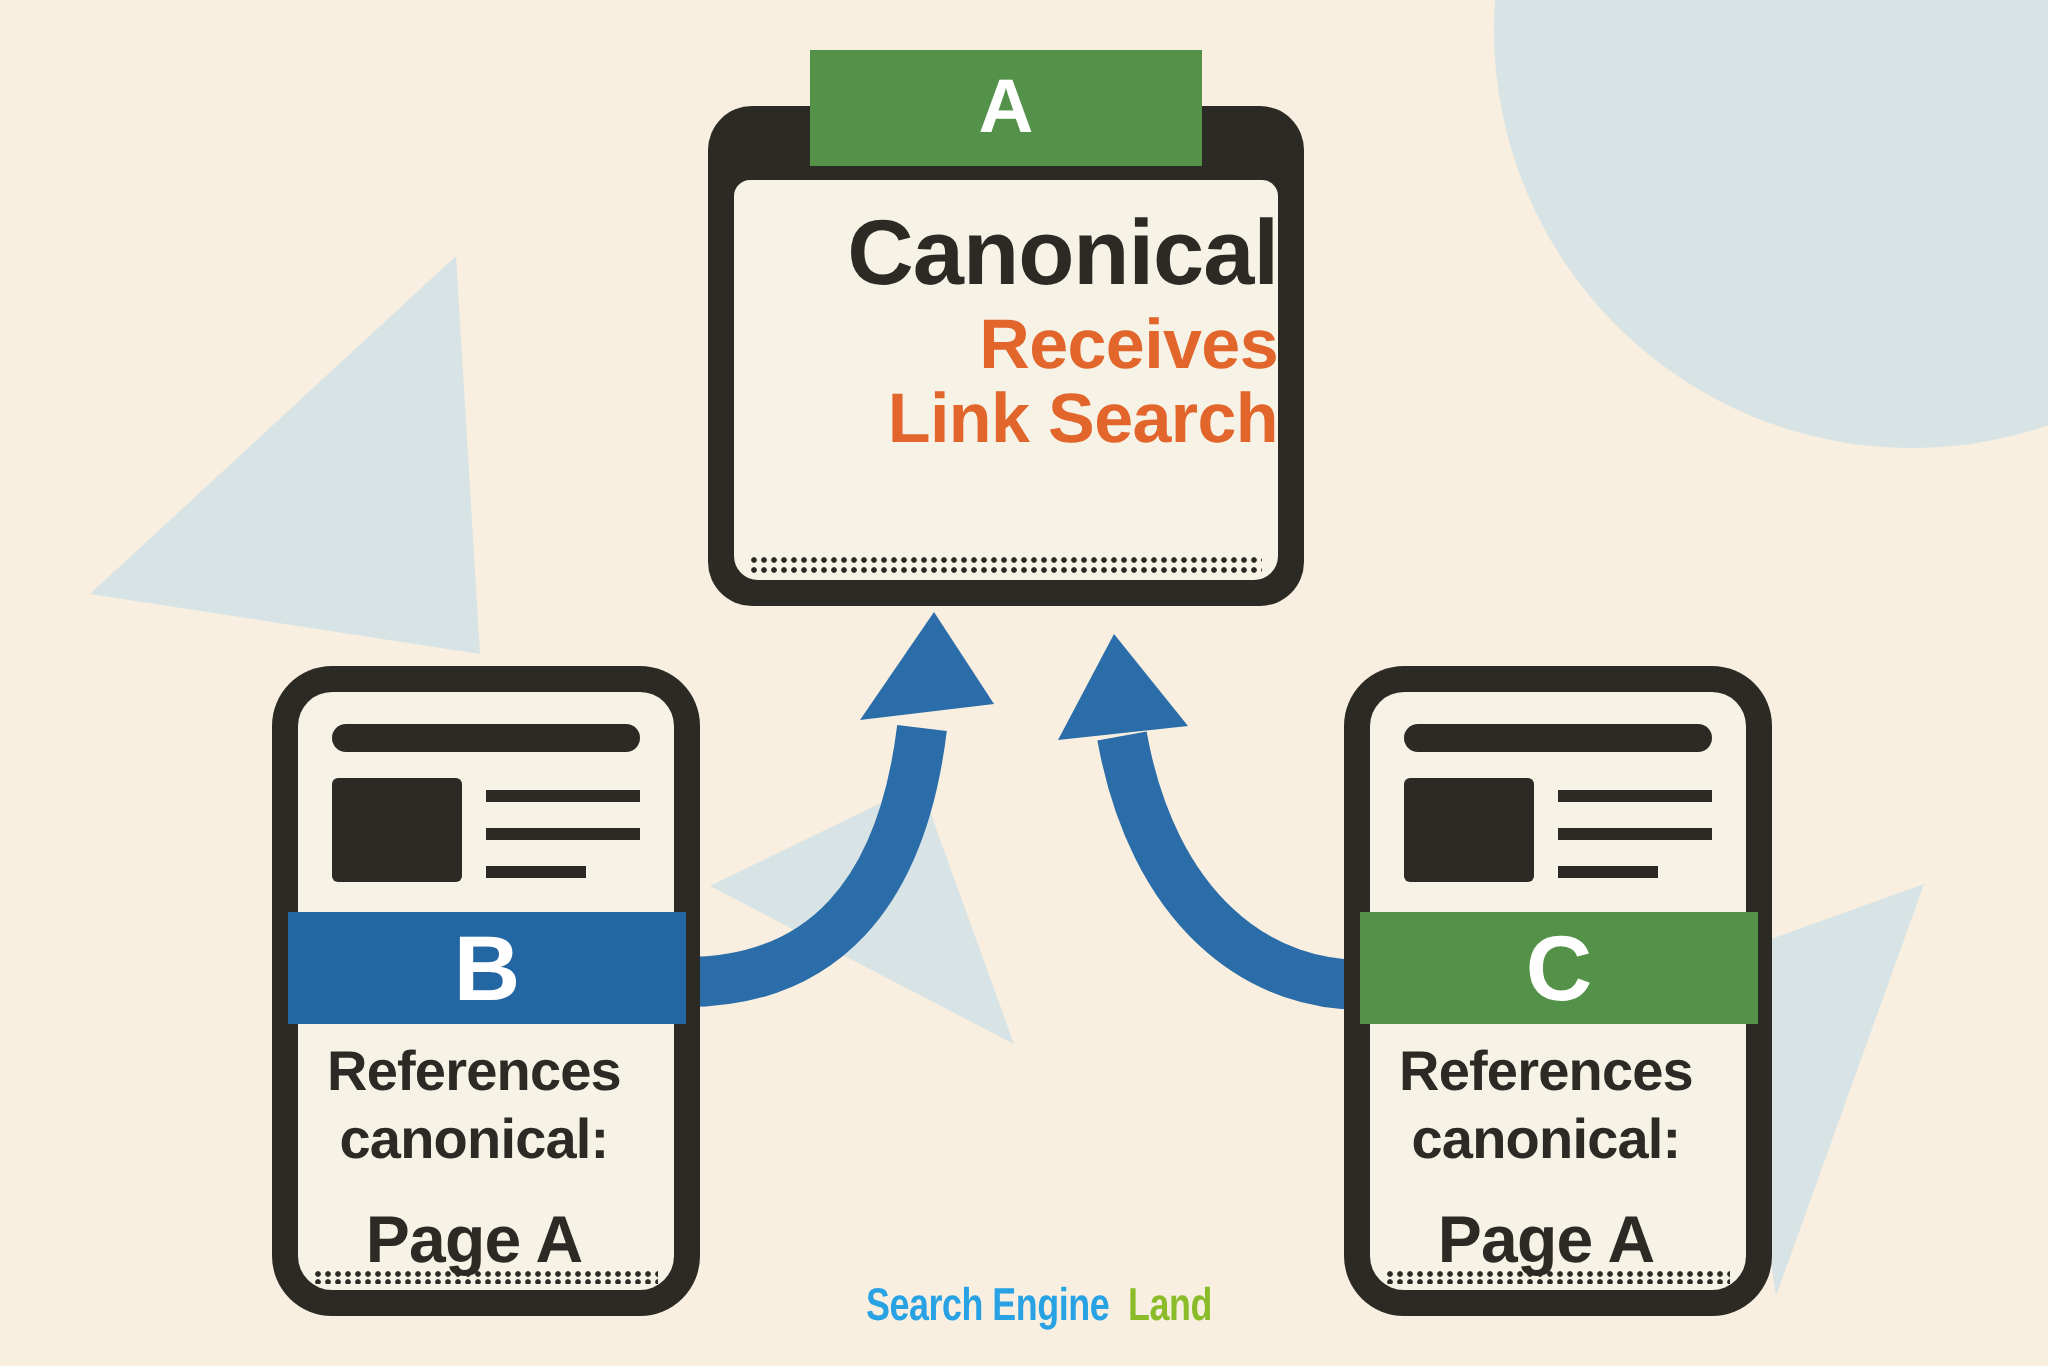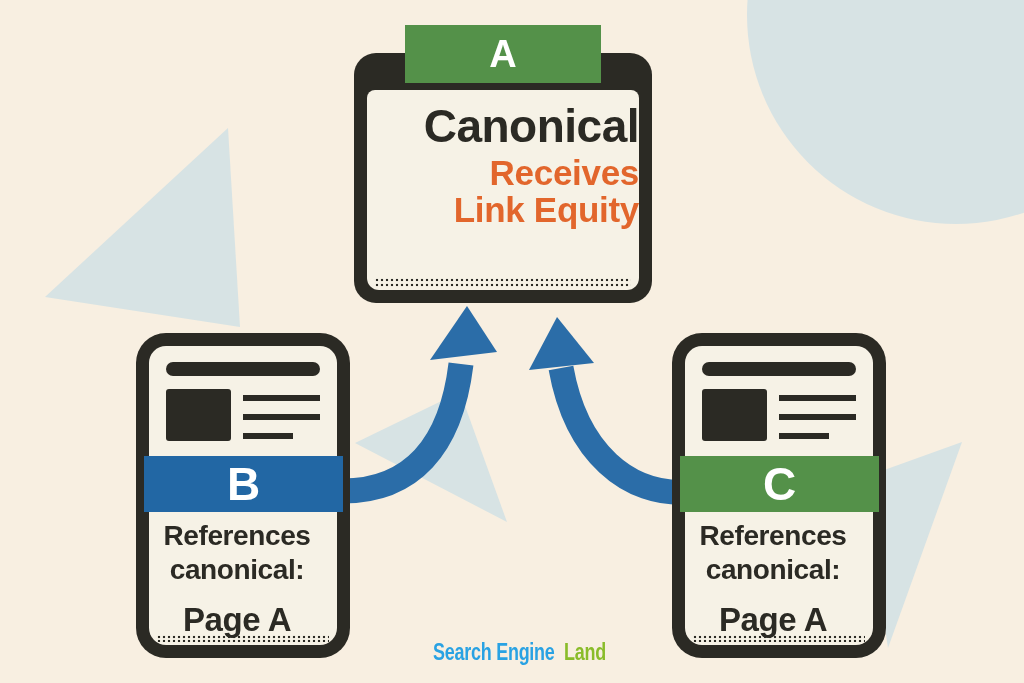--- a/index.html
+++ b/index.html
@@ -78,21 +78,21 @@
     <polygon points="529,370 594,363 557,317" style="fill:var(--arrow-blue)"></polygon>
   </svg>
 
   <div class="card-a">
     <div class="card-a-inner">
       <div class="title-a">
         <div>Canonical</div>
       </div>
       <div class="subtitle-a">
         <div>Receives</div>
-        <div>Link Equity</div>
+        <div>Link Search</div>
       </div>
       <div class="dotted a"></div>
     </div>
   </div>
   <div class="tab-a">
     <span>A</span>
   </div>
 
   <div class="page-card b">
     <div class="page-inner">

